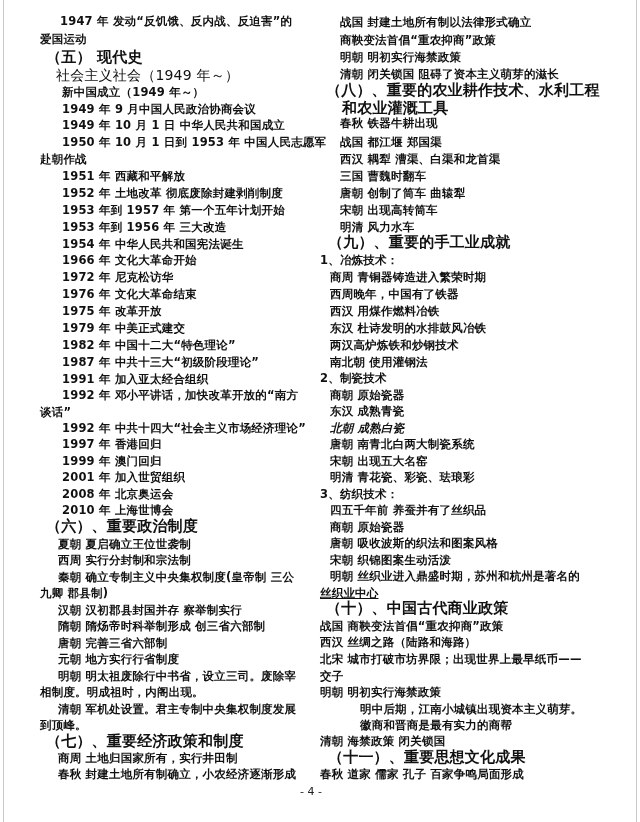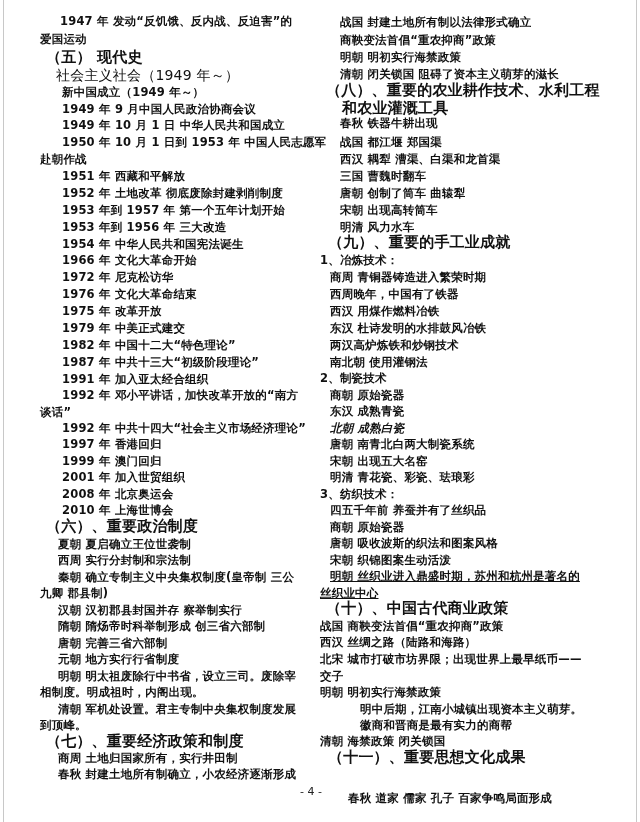--- a/index.html
+++ b/index.html
@@ -97,28 +97,28 @@
     <div class="line " style="left: -10px; top: 404px;">东汉    成熟青瓷</div>
     <div class="line " style="left: -10px; top: 421px; font-style: italic;">北朝    成熟白瓷</div>
     <div class="line " style="left: -10px; top: 437px;">唐朝    南青北白两大制瓷系统</div>
     <div class="line " style="left: -10px; top: 454px;">宋朝    出现五大名窑</div>
     <div class="line " style="left: -10px; top: 470px;">明清    青花瓷、彩瓷、珐琅彩</div>
     <div class="line " style="left: -20px; top: 487px;">3、纺织技术：</div>
     <div class="line " style="left: -10px; top: 503px;">四五千年前    养蚕并有了丝织品</div>
     <div class="line " style="left: -10px; top: 520px;">商朝    原始瓷器</div>
     <div class="line " style="left: -10px; top: 536px;">唐朝    吸收波斯的织法和图案风格</div>
     <div class="line " style="left: -10px; top: 553px;">宋朝    织锦图案生动活泼</div>
-    <div class="line " style="left: -10px; top: 569px; text-decoration: underline;">明朝    丝织业进入鼎盛时期，苏州和杭州是著名的</div>
+    <div class="line " style="left: -10px; top: 569px;">明朝    丝织业进入鼎盛时期，苏州和杭州是著名的</div>
     <div class="line underline" style="left: -20px; top: 586px;">丝织业中心</div>
     <div class="line h1" style="left: -14px; top: 599px;">（十）、中国古代商业政策</div>
     <div class="line " style="left: -20px; top: 619px;">战国    商鞅变法首倡“重农抑商”政策</div>
     <div class="line " style="left: -20px; top: 635px;">西汉    丝绸之路（陆路和海路）</div>
     <div class="line " style="left: -20px; top: 652px;">北宋    城市打破市坊界限；出现世界上最早纸币——</div>
     <div class="line " style="left: -20px; top: 669px;">交子</div>
     <div class="line " style="left: -20px; top: 685px;">明朝    明初实行海禁政策</div>
     <div class="line " style="left: 20px; top: 702px;">明中后期，江南小城镇出现资本主义萌芽。</div>
     <div class="line " style="left: 20px; top: 718px;">徽商和晋商是最有实力的商帮</div>
     <div class="line " style="left: -20px; top: 734px;">清朝    海禁政策 闭关锁国</div>
     <div class="line h1" style="left: -12px; top: 748px;">（十一）、重要思想文化成果</div>
-    <div class="line " style="left: -20px; top: 791px; margin-left: 28px;">春秋    道家 儒家 孔子    百家争鸣局面形成</div>
+    <div class="line " style="left: -20px; top: 767px;">春秋    道家 儒家 孔子    百家争鸣局面形成</div>
   </div>
 
 <div class="pagenum">- 4 -</div>
 
 </body></html>

